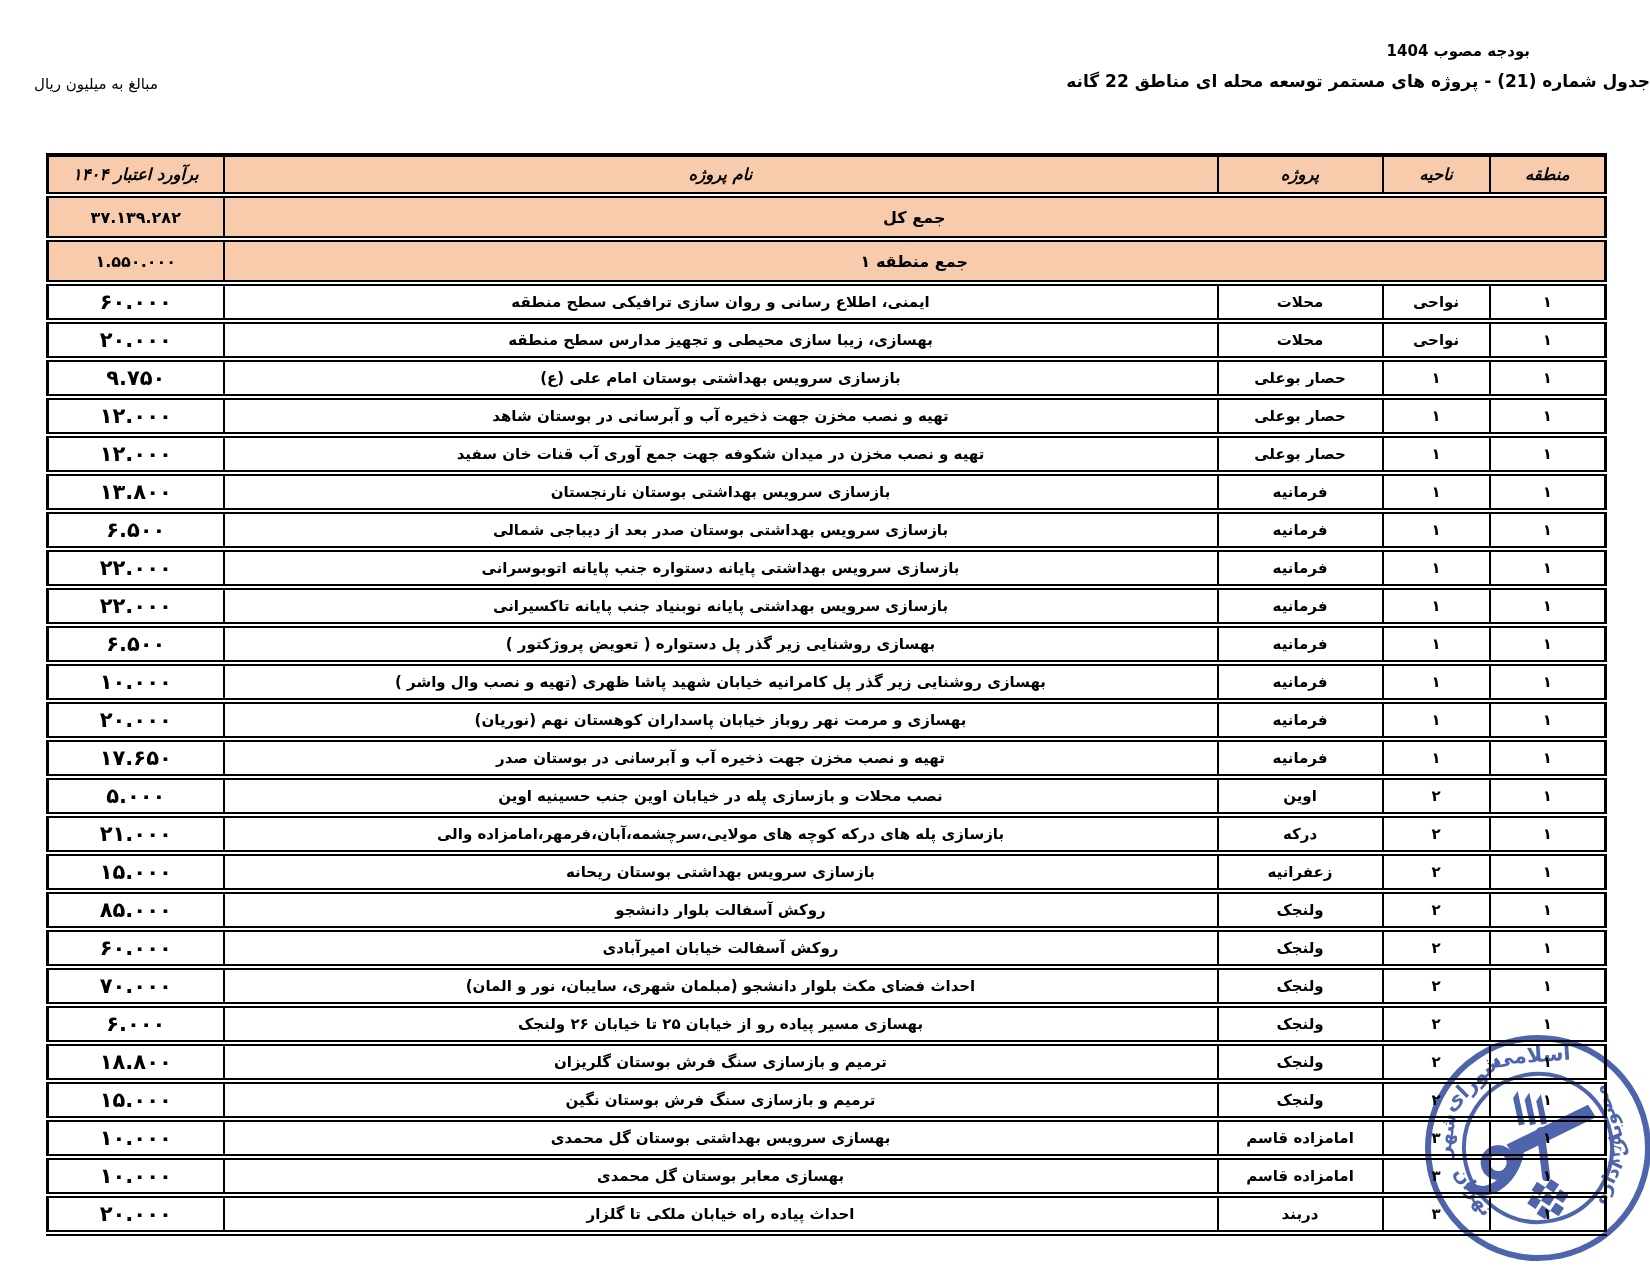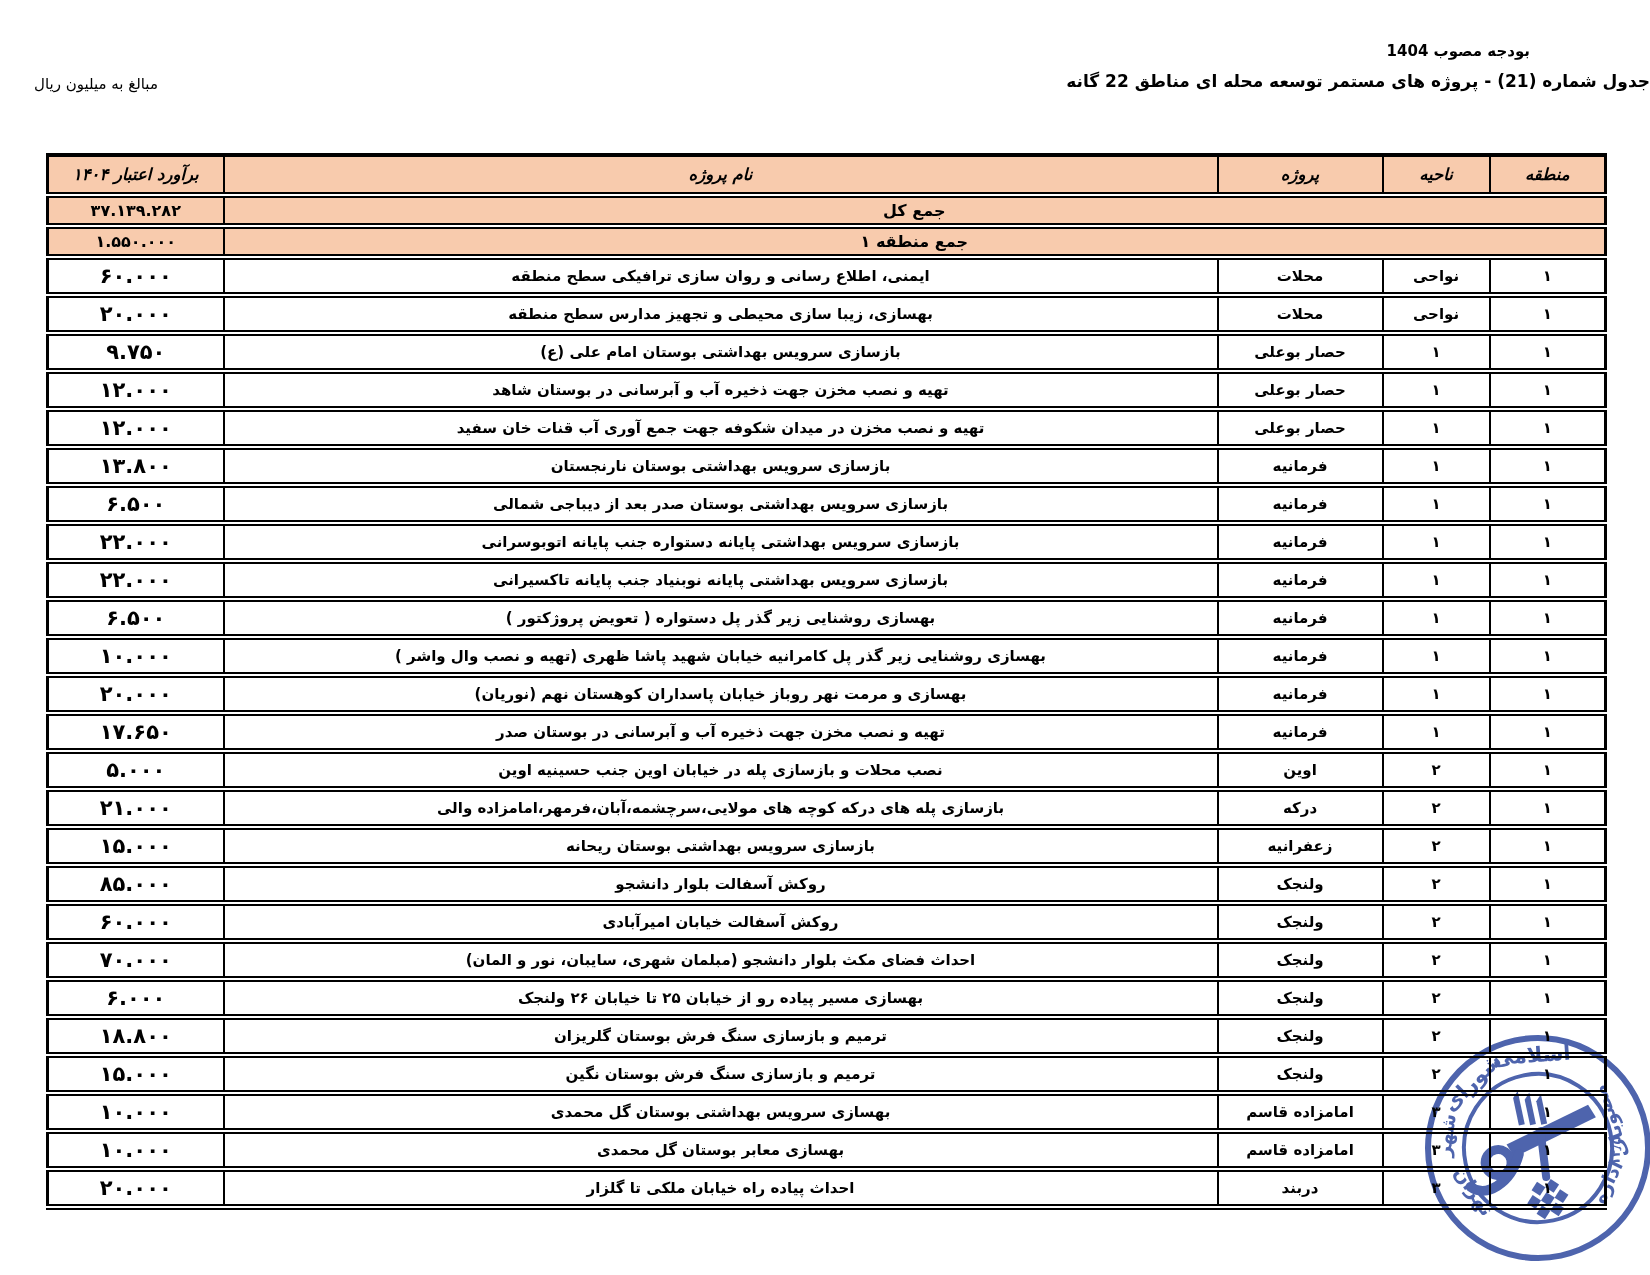--- a/index.html
+++ b/index.html
@@ -34,21 +34,21 @@
     border-right: 2px solid var(--line);
     border-top: 6px double var(--line);
     border-bottom: 6px double var(--line);
     padding: 2px 6px; overflow: hidden; white-space: nowrap;
     vertical-align: middle;
   }
   table.budget thead th {
     height: 40px; font-size: 16.5px;
     background: var(--band-bg); border-top: 4px solid var(--line); font-style: italic;
   }
-  tr.band td { height: 31px; background: var(--band-bg); font-size: 16px; }
+  tr.band td { height: 44px; background: var(--band-bg); font-size: 16px; }
   tbody td { height: 38px; font-size: 15px; }
   td.amt { font-size: 21px; letter-spacing: .5px; }
   
   .stamp {
     position: absolute; left: 1406px; top: 1016px; width: 264px; height: 264px;
     transform: rotate(-12deg); opacity: .9; mix-blend-mode: multiply;
     pointer-events: none;
   }
   .stamp text {
     fill: var(--stamp-color); font-family: "DejaVu Sans", sans-serif;

